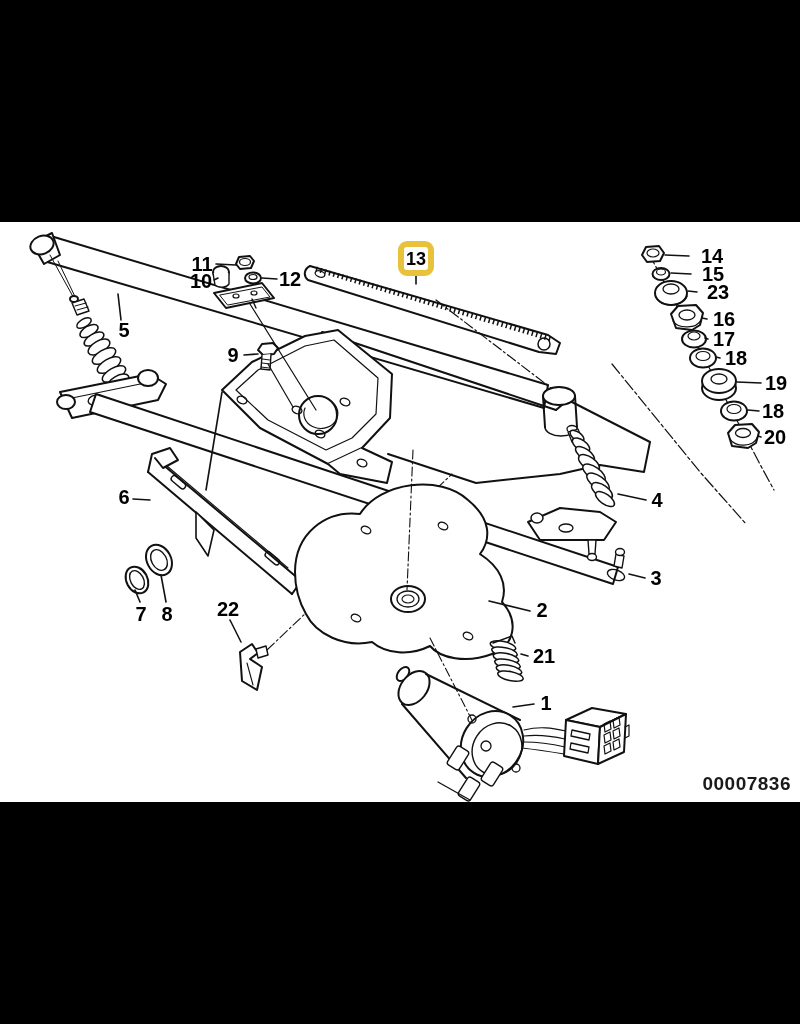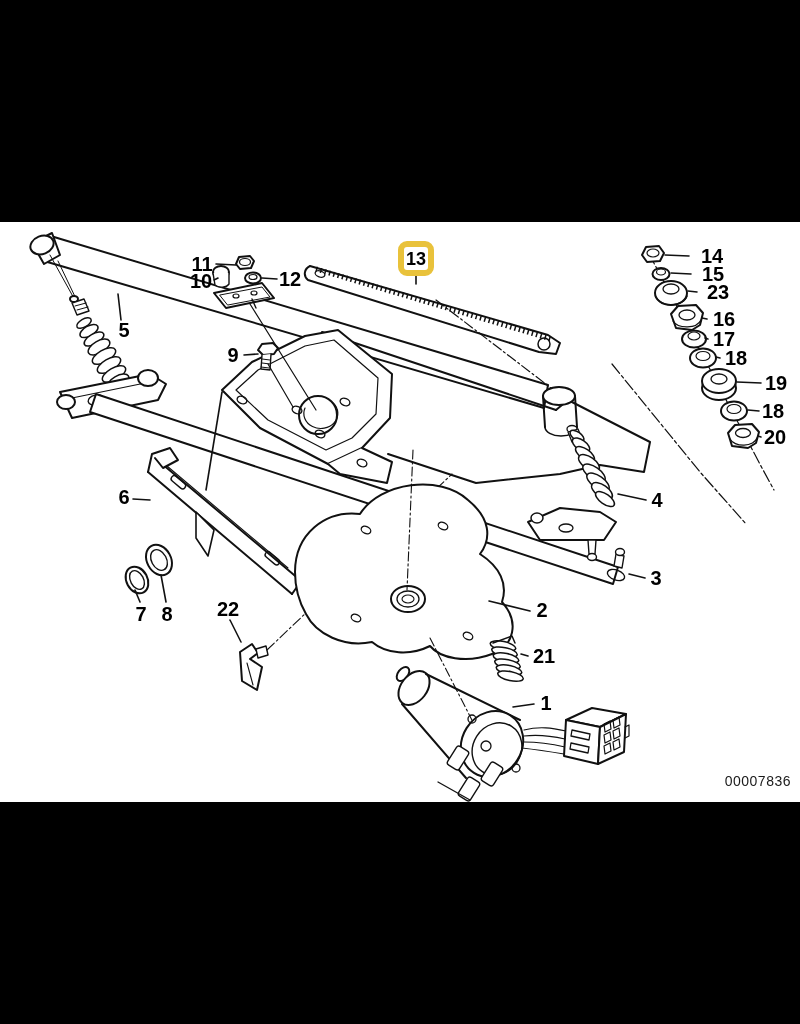--- a/index.html
+++ b/index.html
@@ -1,20 +1,20 @@
 <!DOCTYPE html>
 <html><head>
 <meta charset="utf-8">
 <style>
   html,body{margin:0;padding:0;background:#000;}
   .page{position:relative;width:800px;height:1024px;background:#000;overflow:hidden;
         font-family:"Liberation Sans",sans-serif;}
   .canvas{position:absolute;left:0;top:222px;width:800px;height:580px;background:#fff;}
-  .docnum{position:absolute;right:9px;top:551px;font-size:14px;color:#1a1a1a;
-          letter-spacing:0.5px;font-family:"Liberation Sans",sans-serif;}
+  .docnum{position:absolute;right:9px;top:551px;font-size:19px;color:#1a1a1a;
+          letter-spacing:0.5px;font-family:"Liberation Sans",sans-serif;font-weight:bold;}
   svg{display:block;}
   svg text.callout{font-family:"Liberation Sans",sans-serif;font-weight:bold;
                    font-size:20px;fill:#000;}
   svg text.badge-label{font-family:"Liberation Sans",sans-serif;font-weight:bold;
                        font-size:18px;fill:#000;}
 </style>
 </head>
 <body>
 
 <div class="page">

